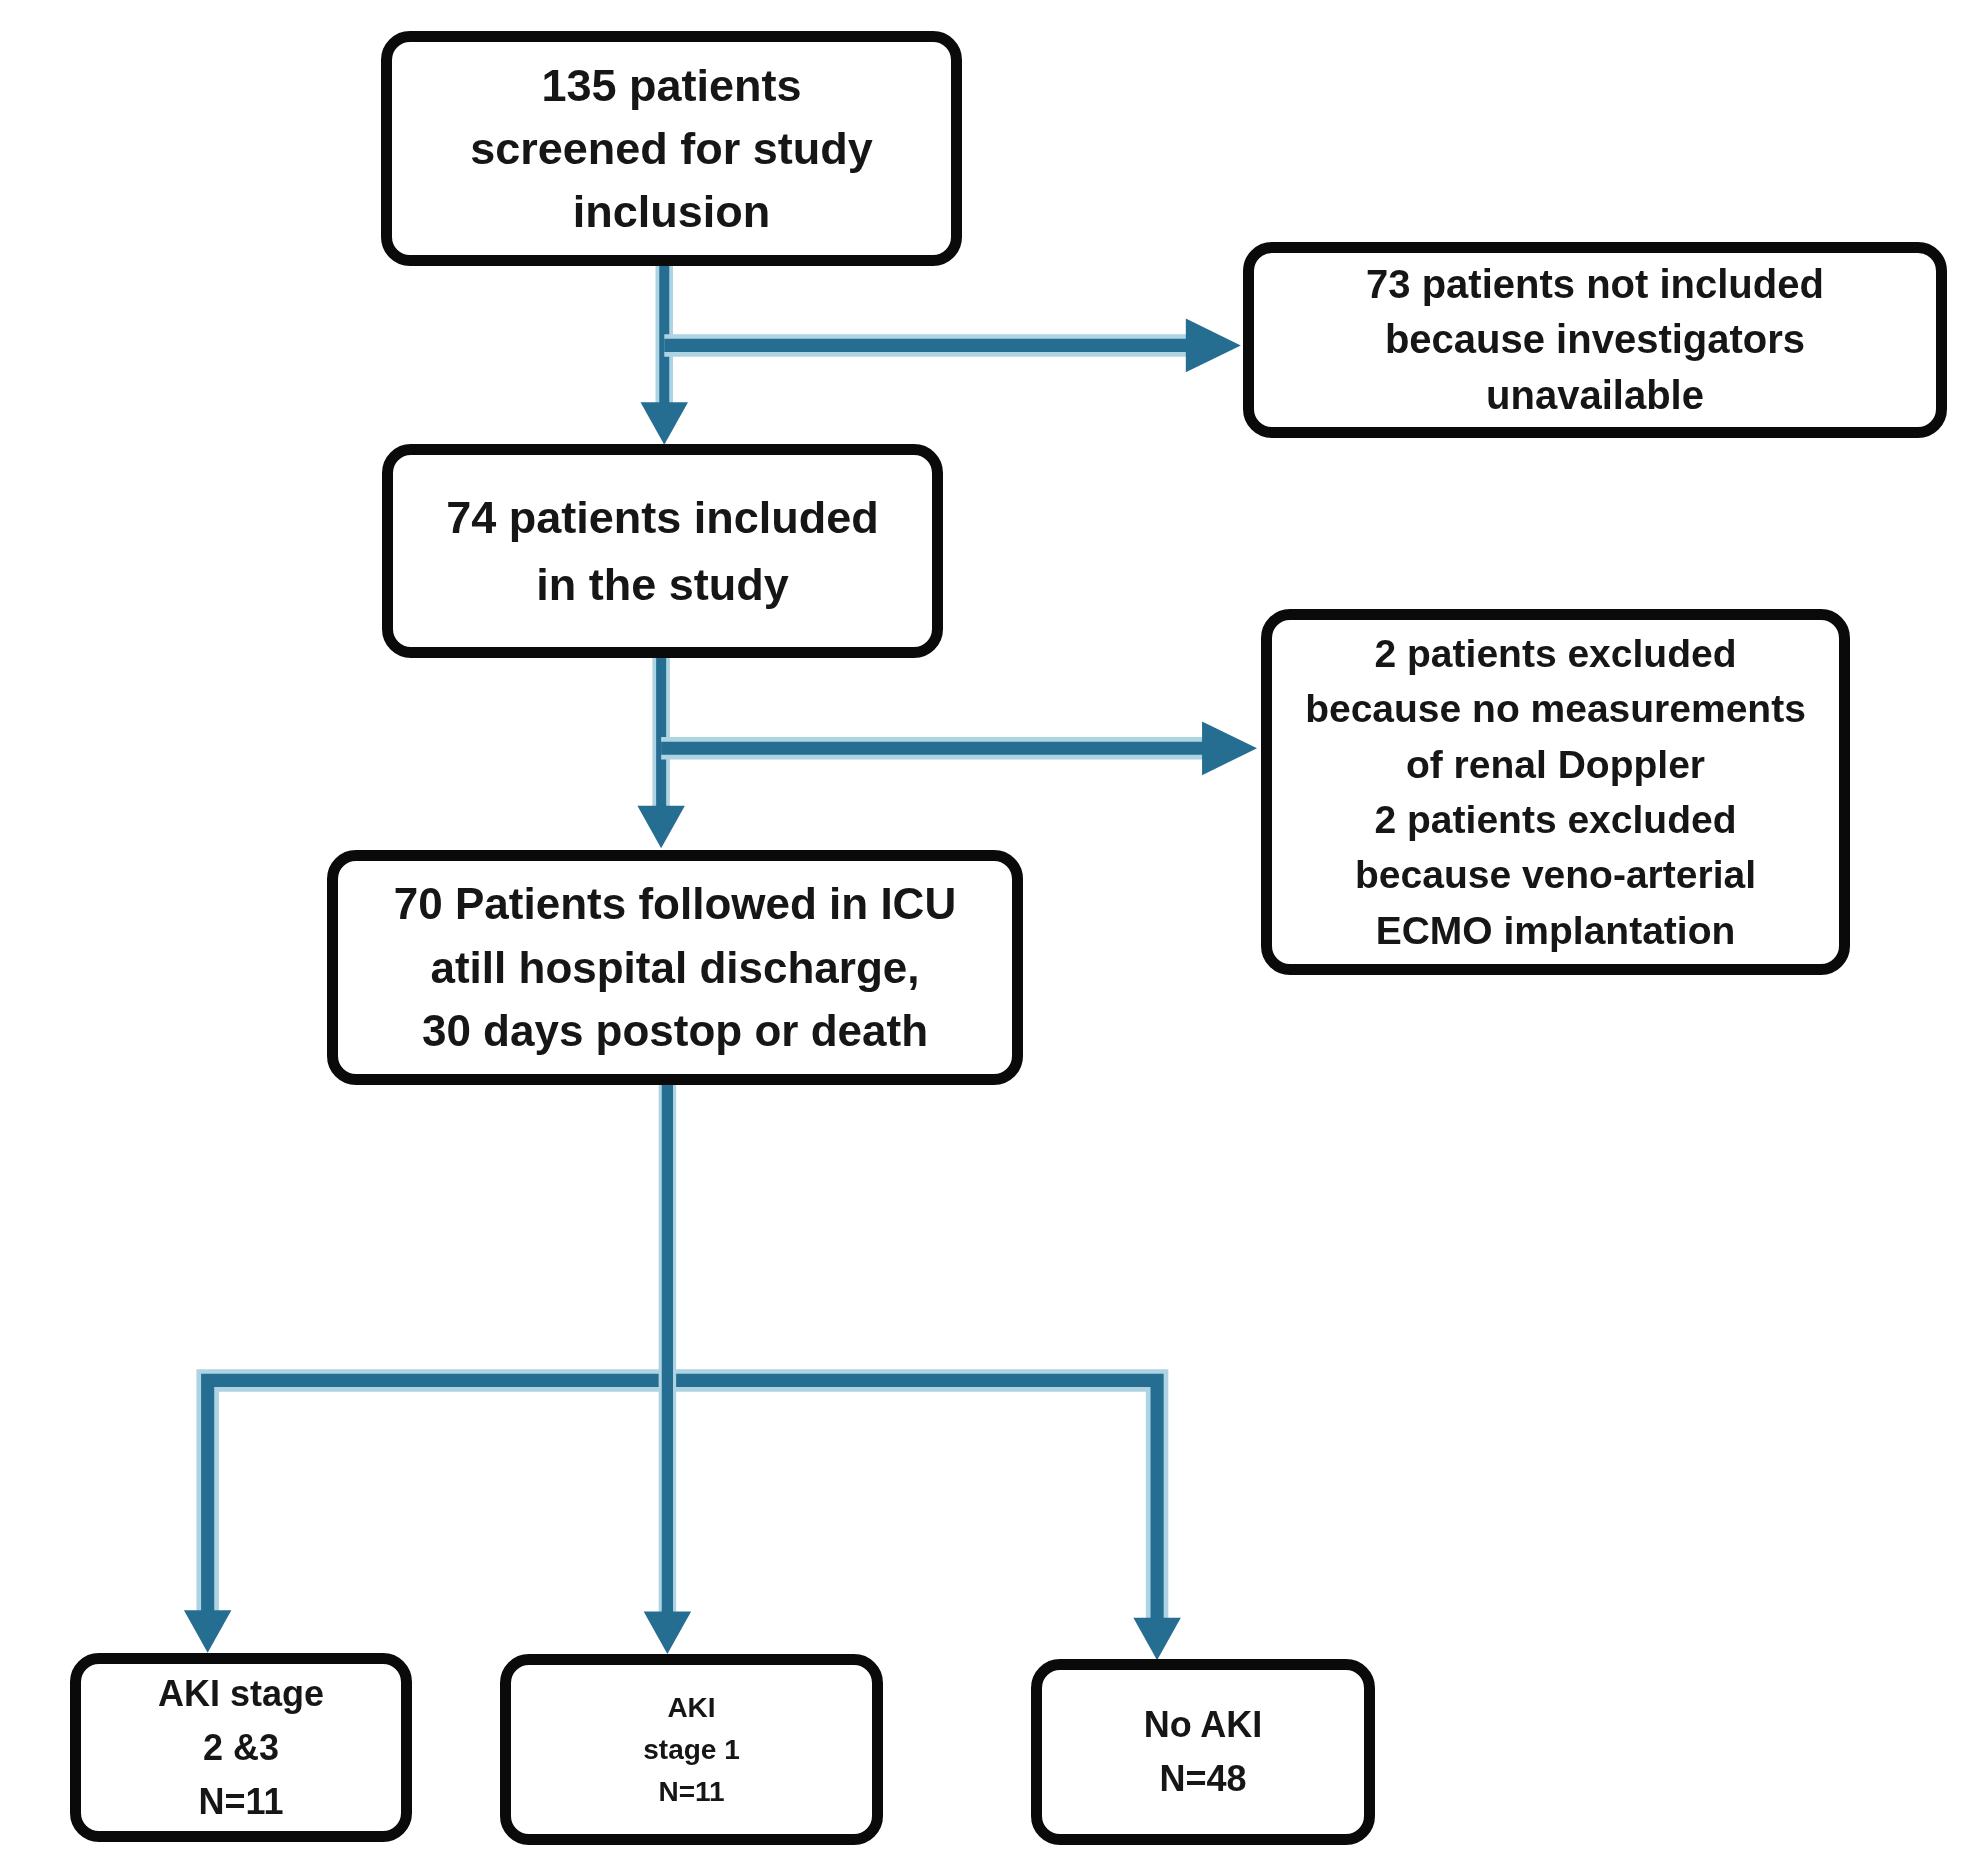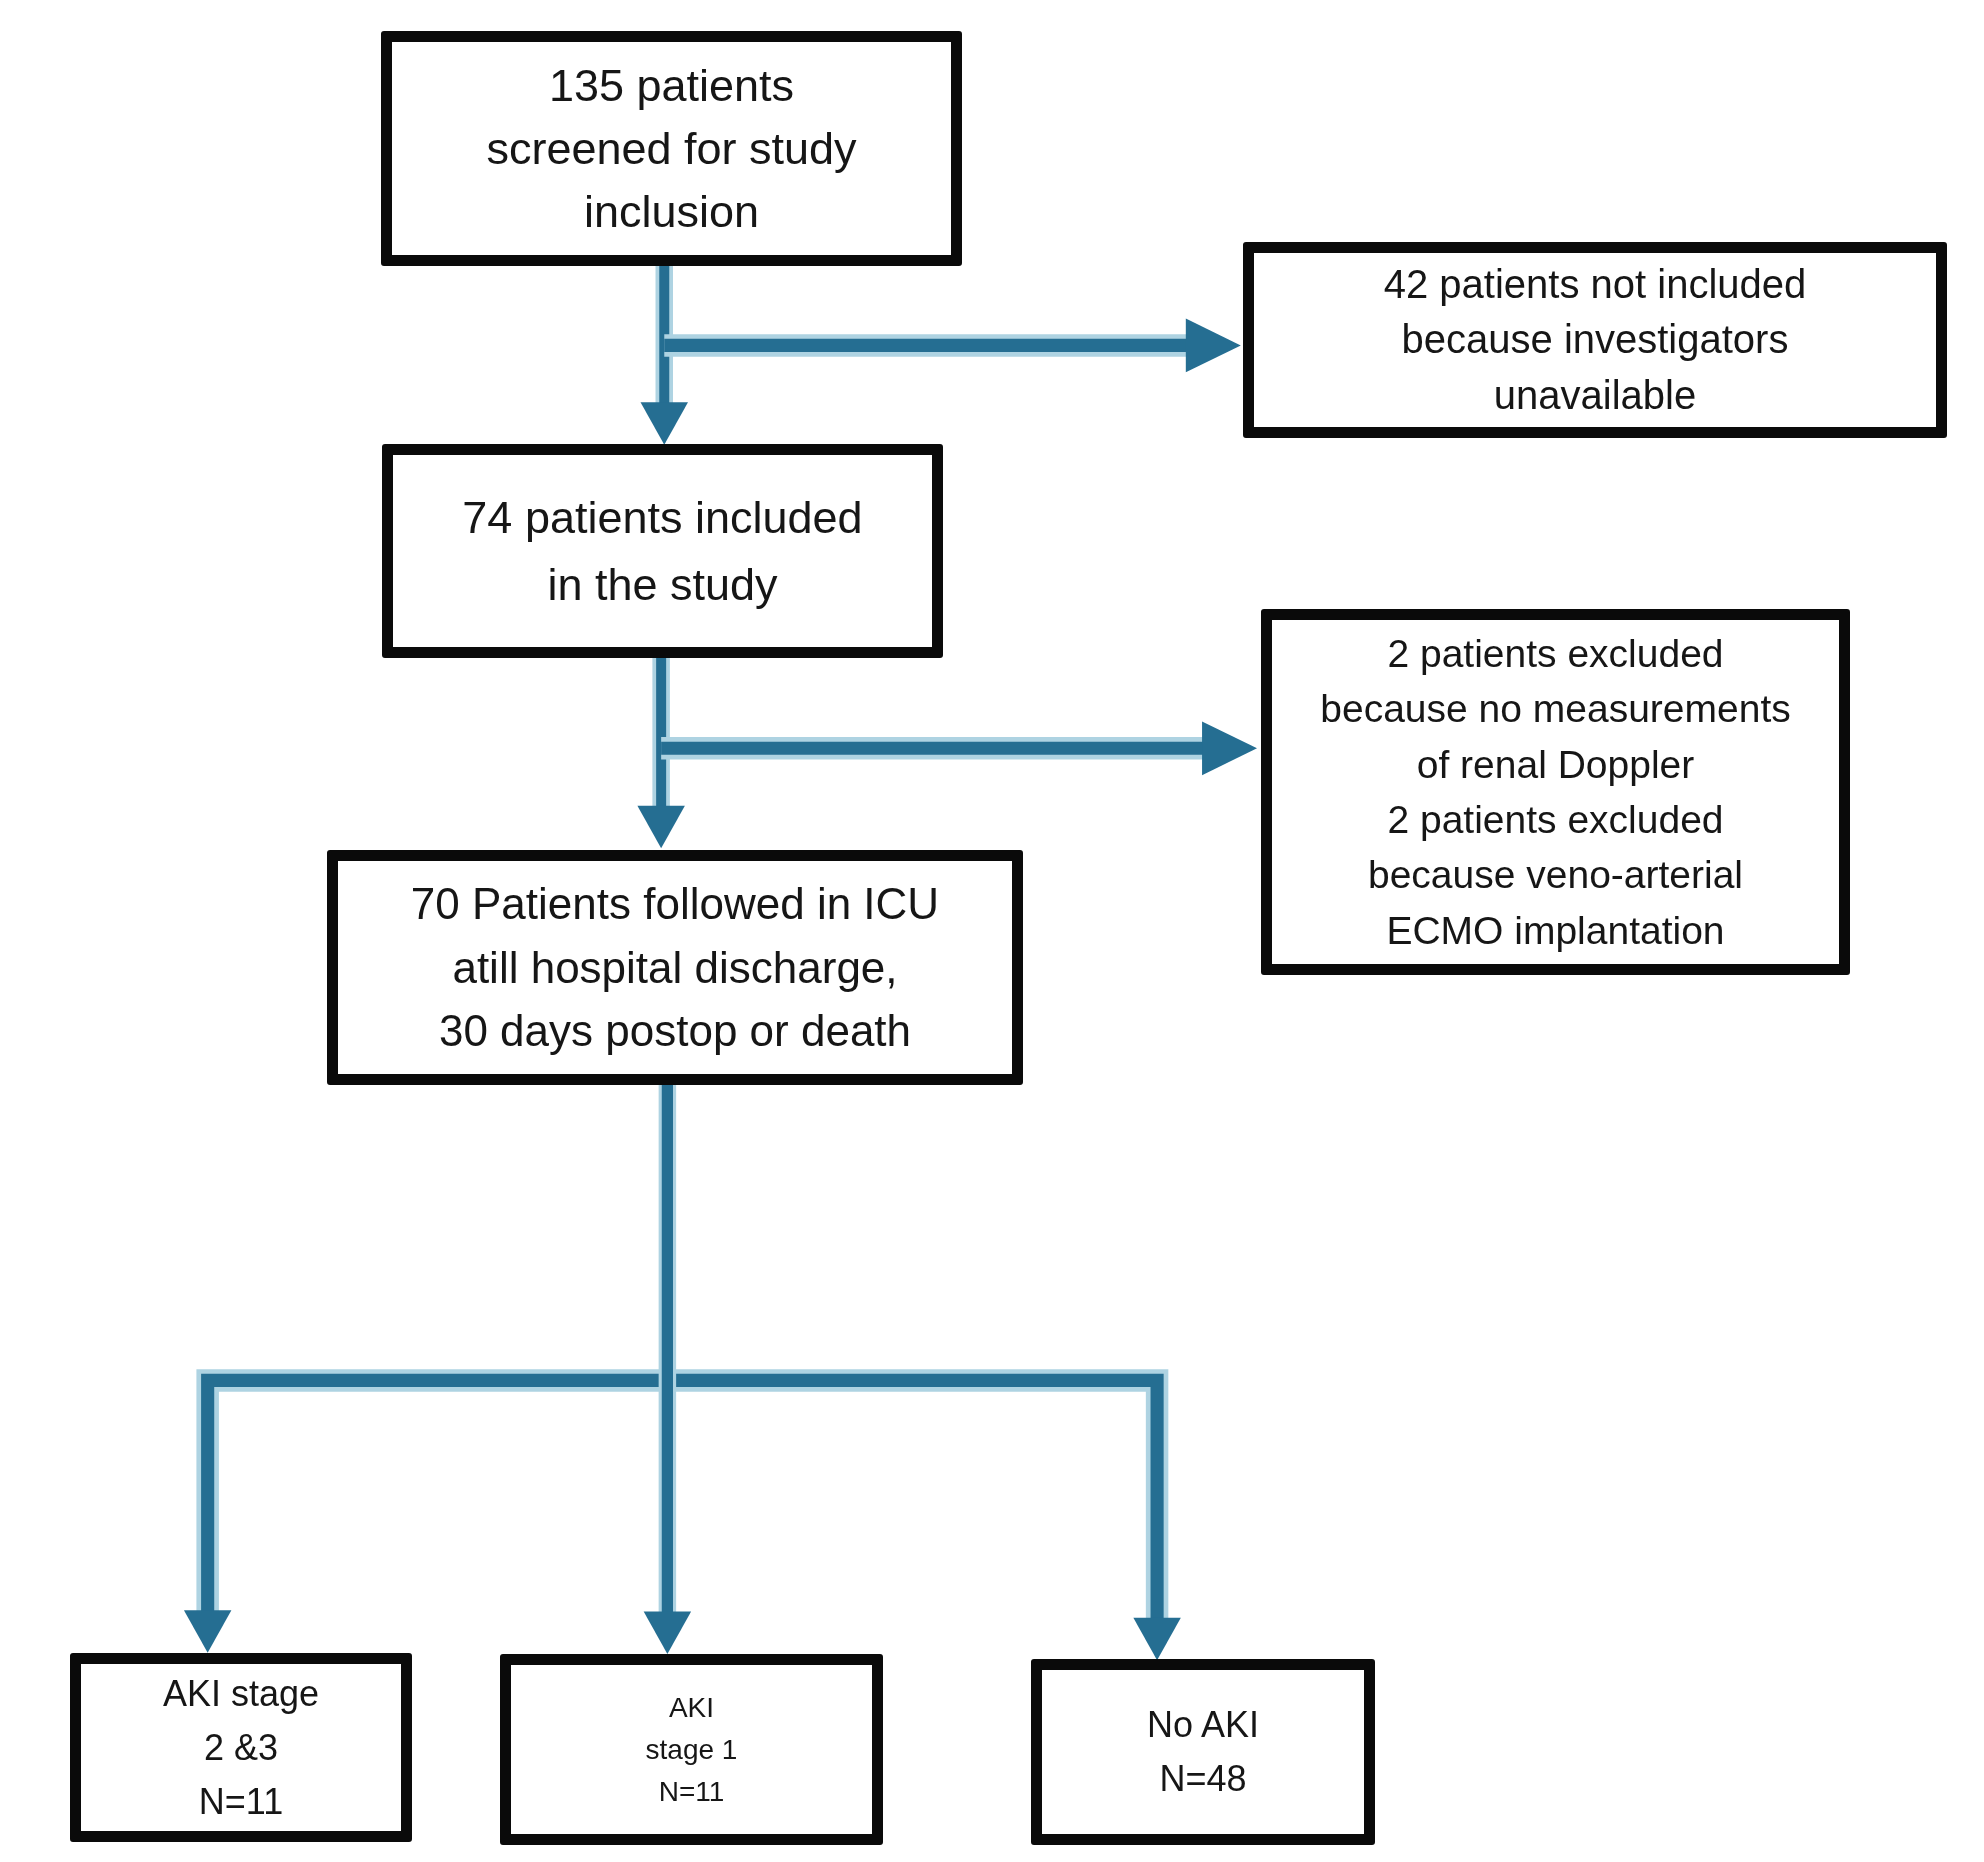--- a/index.html
+++ b/index.html
@@ -30,23 +30,23 @@
   .arrows .halo.h { stroke-width: 36; }
   .arrows .core { stroke: var(--color-arrow); fill: none; }
   .arrows .core.thin { stroke-width: 16; }
   .arrows .core.mid  { stroke-width: 18; }
   .arrows .core.wide { stroke-width: 21; }
   .arrows .head { fill: var(--color-arrow); stroke: none; }
   .node {
     position: absolute;
     background: var(--color-box-fill);
     border: 11.2px solid var(--color-box-border);
-    border-radius: 3px;
+    border-radius: 29px;
     color: var(--color-text);
-    font-weight: 400;
+    font-weight: 700;
     display: flex;
     align-items: center;
     justify-content: center;
     text-align: center;
     white-space: pre-line;
   }
 </style>
 </head>
 <body>
 
@@ -86,21 +86,21 @@
       <polygon class="head" points="294,2578 370,2578 332,2646"></polygon>
       <polygon class="head" points="1030,2580 1106,2580 1068,2648"></polygon>
       <polygon class="head" points="1814,2590 1890,2590 1852,2658"></polygon>
     </g>
   </svg>
 
   <div class="node" style="left:381px; top:31px; width:581px; height:235px; font-size:45px; line-height:1.4;">135 patients
 screened for study
 inclusion</div>
 
-  <div class="node" style="left:1243px; top:242px; width:704px; height:196px; font-size:40px; line-height:1.38;">42 patients not included
+  <div class="node" style="left:1243px; top:242px; width:704px; height:196px; font-size:40px; line-height:1.38;">73 patients not included
 because investigators
 unavailable</div>
 
   <div class="node" style="left:382px; top:444px; width:561px; height:214px; font-size:45px; line-height:1.5;">74 patients included
 in the study</div>
 
   <div class="node" style="left:1261px; top:609px; width:589px; height:366px; font-size:39px; line-height:1.42;">2 patients excluded
 because no measurements
 of renal Doppler
 2 patients excluded

